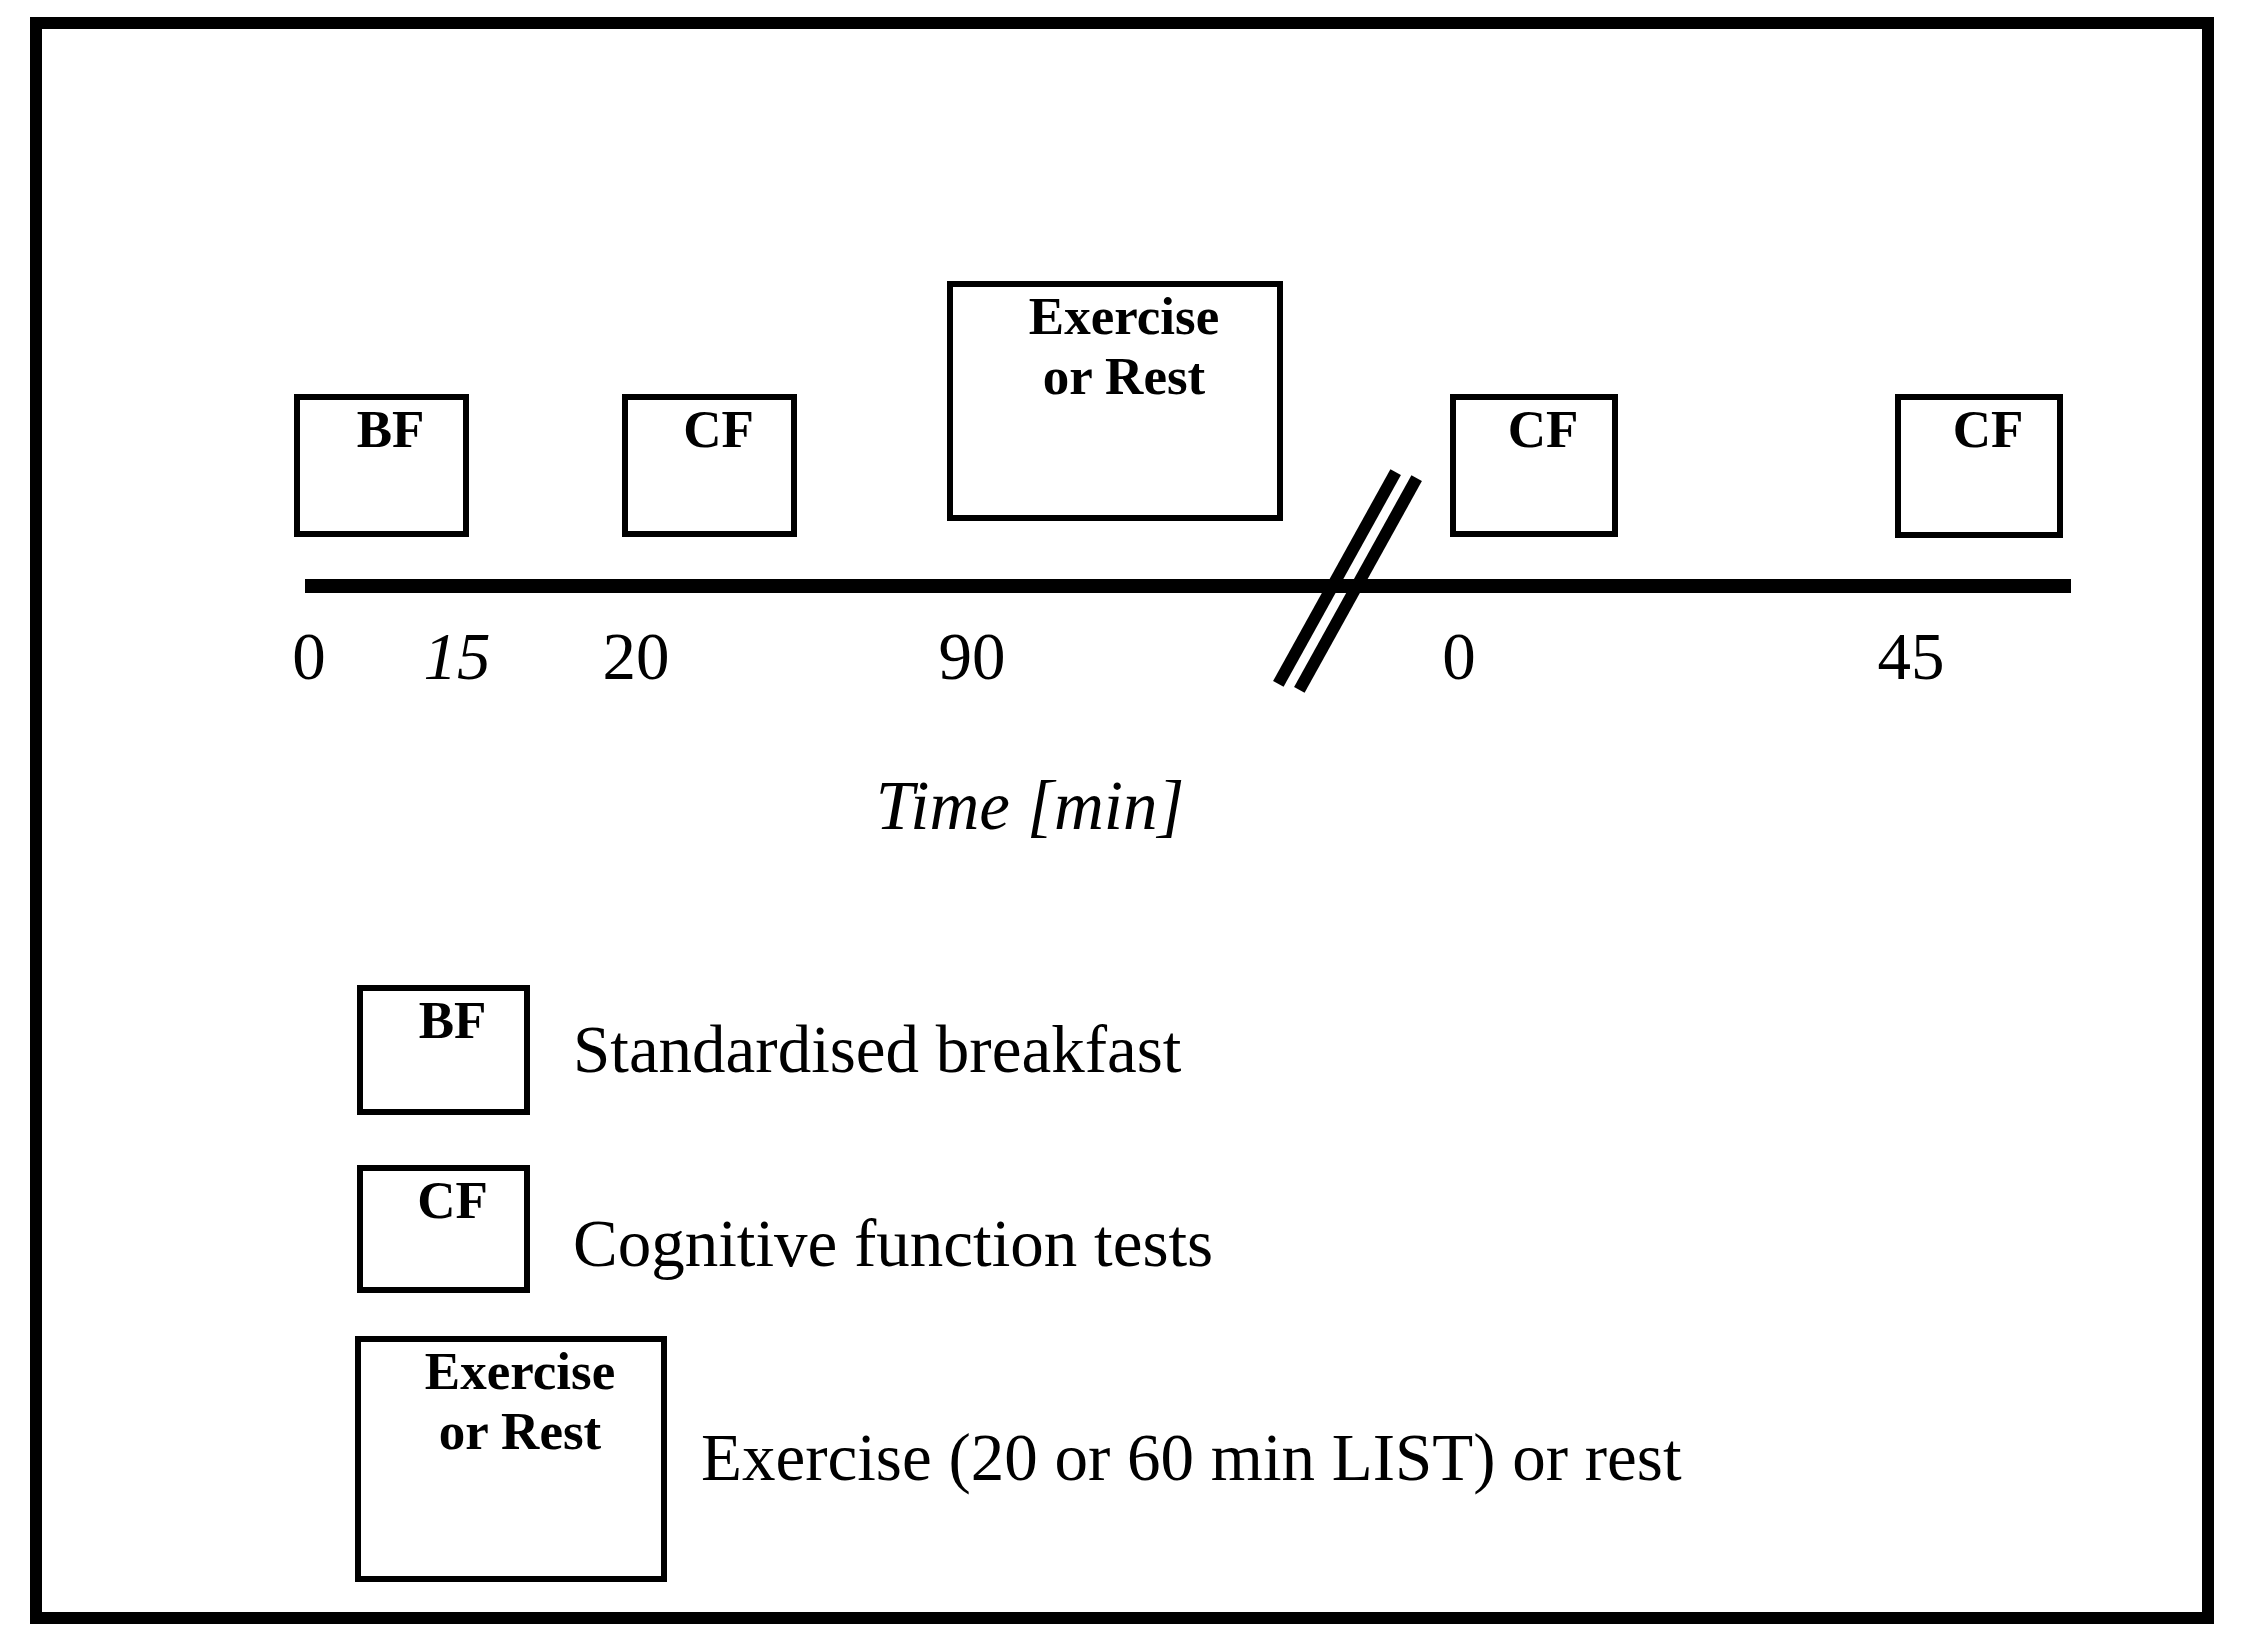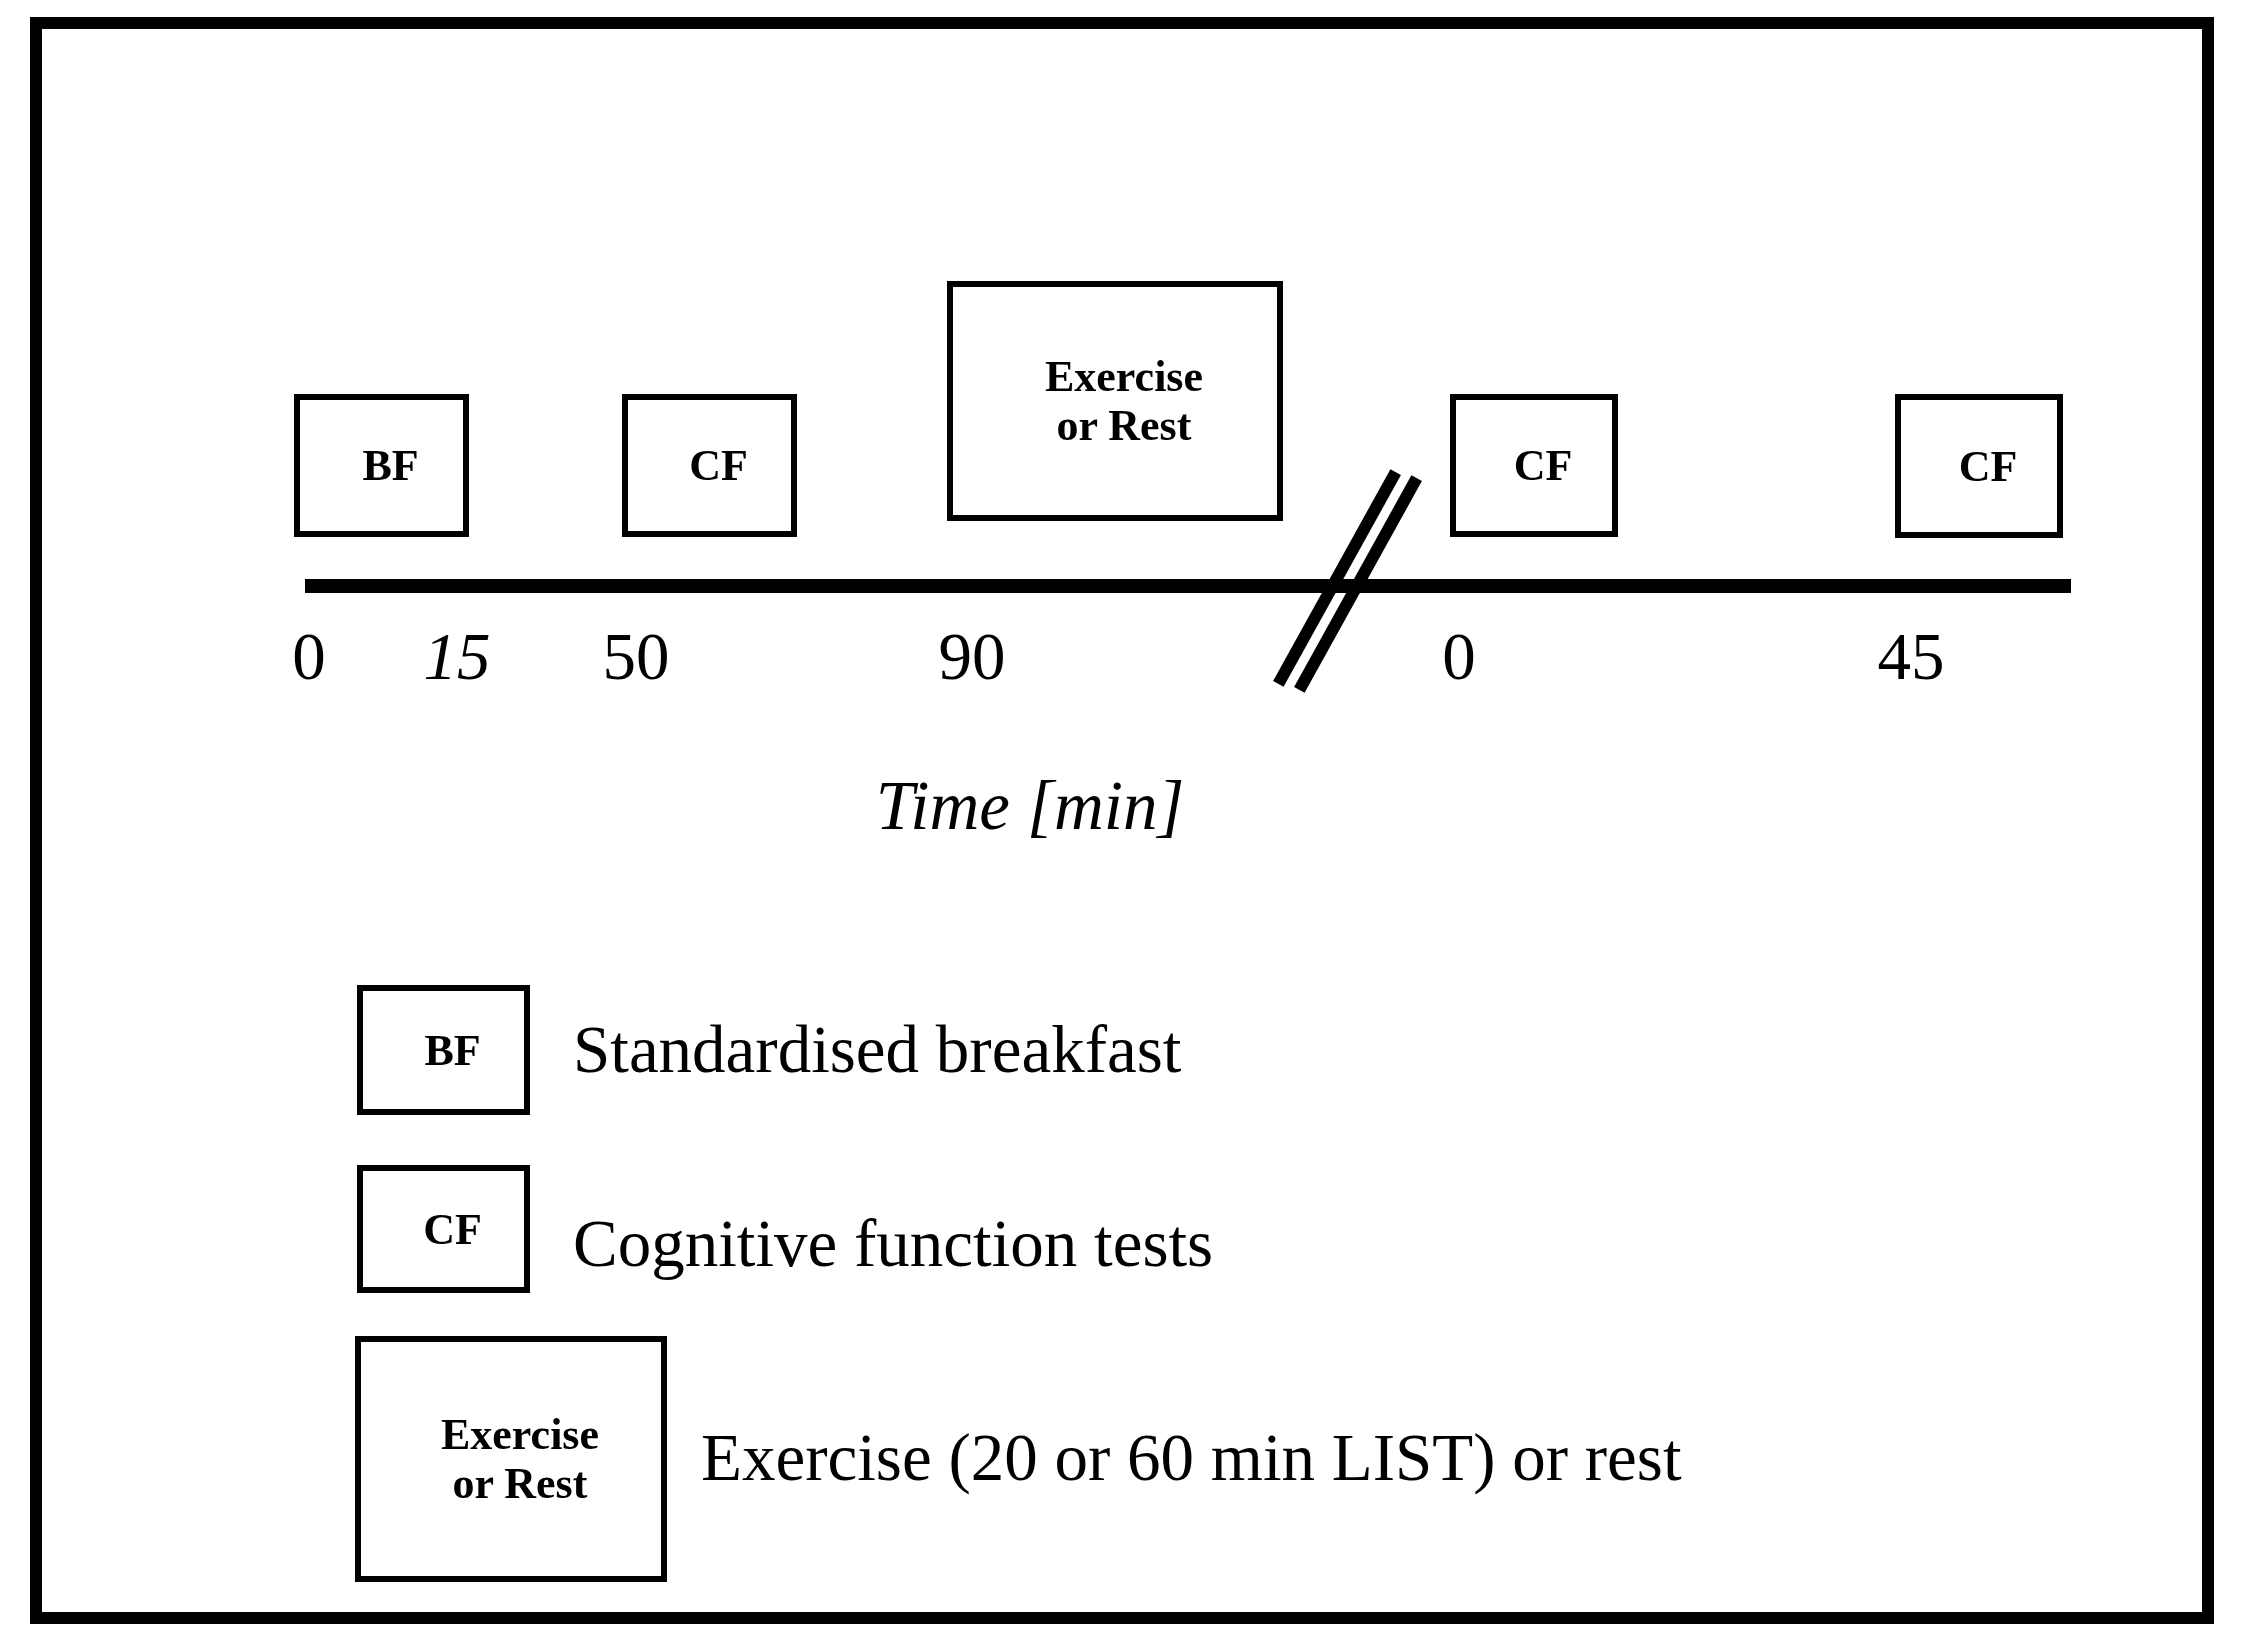--- a/index.html
+++ b/index.html
@@ -25,24 +25,24 @@
     border: 12px solid #000000;
     box-sizing: border-box;
     background: #ffffff;
   }
   .tbox {
     position: absolute;
     border: 6px solid #000000;
     box-sizing: border-box;
     background: #ffffff;
     display: flex;
-    align-items: center;
+    align-items: flex-start;
     justify-content: center;
     font-weight: bold;
-    font-size: 44px;
+    font-size: 53px;
     line-height: 1.12;
     text-align: center;
     color: #000000;
     padding-left: 18px;
   }
   .box-bf  { left: 252px;  top: 365px; width: 175px; height: 143px; }
   .box-cf1 { left: 580px;  top: 365px; width: 175px; height: 143px; }
   .box-ex  { left: 905px; top: 252px; width: 336px; height: 240px; }
   .box-cf2 { left: 1408px; top: 365px; width: 168px; height: 143px; }
   .box-cf3 { left: 1853px; top: 365px; width: 168px; height: 144px; }
@@ -130,21 +130,21 @@
     <div class="tbox box-cf3">
       <span>CF</span>
     </div>
 
     <div class="axis-line"></div>
     <div class="break-slash slash-1"></div>
     <div class="break-slash slash-2"></div>
 
     <div class="tick tick-1">0</div>
     <div class="tick tick-2">15</div>
-    <div class="tick tick-3">50</div>
+    <div class="tick tick-3">20</div>
     <div class="tick tick-4">90</div>
     <div class="tick tick-5">0</div>
     <div class="tick tick-6">45</div>
 
     <div class="axis-label">Time [min]</div>
 
     <div class="tbox lbox-bf">
       <span>BF</span>
     </div>
     <div class="legend-desc ldesc-1">Standardised breakfast</div>

